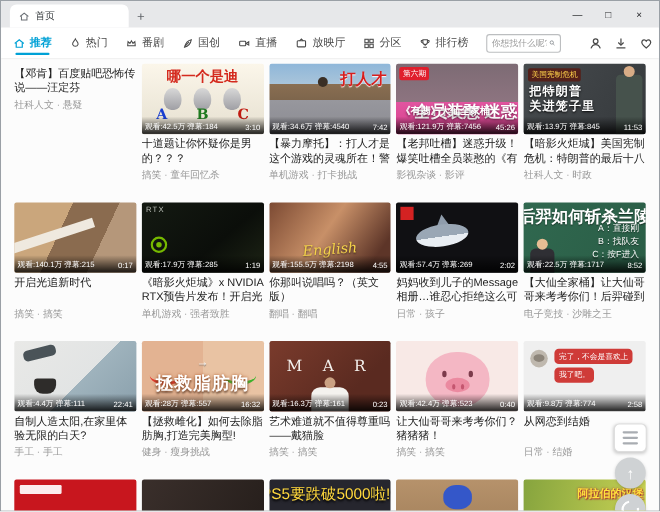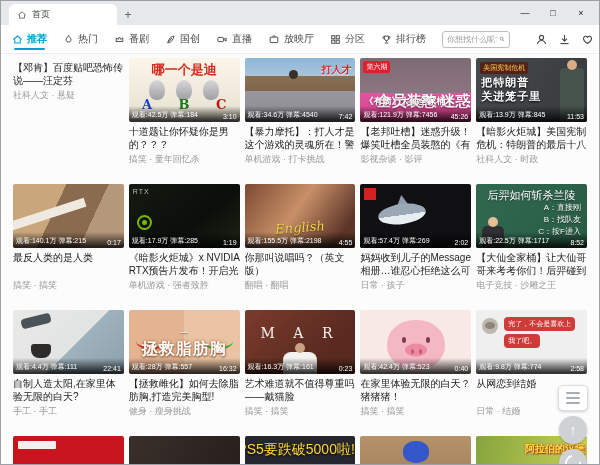--- a/index.html
+++ b/index.html
@@ -44,21 +44,21 @@
   .t1 .tvbox{position:absolute;right:3px;top:3px;width:24px;height:18px;background:#5a4036;border:2px solid #c03028;box-sizing:border-box;}
 
   .t2{background:linear-gradient(180deg,#fbf6ea,#e6e0d0);padding-left:44px;}
   .t2 .l1{top:3px;left:50%;transform:translateX(-50%);color:#d42a1e;font-weight:bold;font-size:13px;font-family:"DejaVu Serif",serif;}
   .t2 .heads{position:absolute;top:22px;left:0;right:0;display:flex;justify-content:center;gap:11px;}
   .t2 .um{width:16px;height:20px;background:linear-gradient(180deg,#d8d8d8,#9f9fa4);border-radius:50% 50% 42% 42%;}
   .t2 .abc{bottom:10px;left:0;right:0;display:flex;justify-content:space-around;font-weight:bold;font-size:13px;font-family:"DejaVu Serif",serif;}
   .t2 .A{color:#1a3fd0;} .t2 .B{color:#1f7a1f;} .t2 .C{color:#c01a10;}
 
   .t3{background:linear-gradient(180deg,#8fb7d9 0%,#a8c4da 28%,#8a6f52 28%,#7d654c 52%,#97979d 52%,#8b8b92 100%);}
-  .t3 .l1{top:5px;right:4px;color:#d81e1e;font-weight:bold;font-size:10px;text-shadow:0 1px 1px #fff;margin-left:24px;}
+  .t3 .l1{top:5px;right:4px;color:#d81e1e;font-weight:bold;font-size:14px;text-shadow:0 1px 1px #fff;margin-left:24px;}
   .t3 .rider{position:absolute;top:12px;left:44px;width:9px;height:9px;border-radius:50%;background:#3a2f25;}
 
   .t4{background:linear-gradient(180deg,#7d6b74 0%,#8d7480 54%,#e255a0 54%,#d6408c 100%);}
   .t4 .badge{top:3px;left:3px;background:#e01f2d;color:#fff;font-size:7px;padding:1px 3px;border-radius:2px;}
   .t4 .l1{top:34px;left:16px;color:#fff;font-weight:bold;font-size:15px;text-shadow:0 1px 2px rgba(0,0,0,.5);}
   .t4 .l2{bottom:14px;left:4px;color:#fff;font-weight:bold;font-size:9px;text-shadow:0 1px 2px rgba(0,0,0,.5);}
 
   .t5{background:linear-gradient(120deg,#474b4e,#35393c);}
   .t5 .badge{top:4px;left:4px;background:#54201a;color:#ffd24a;font-size:7px;padding:1px 3px;border-radius:2px;}
   .t5 .l1{top:17px;left:5px;color:#fff;font-weight:bold;font-size:11px;letter-spacing:1px;text-shadow:0 1px 2px #000;}
@@ -76,21 +76,21 @@
 
   .t8{background:linear-gradient(125deg,#7c4a33,#c89068 45%,#5d3528 85%);}
   .t8 .script{bottom:13px;left:50%;transform:translateX(-50%) rotate(-4deg);color:#f5d34a;font-size:13px;font-style:italic;font-family:"DejaVu Serif",serif;text-shadow:0 1px 2px rgba(0,0,0,.6);}
 
   .t9{background:#101013;}
   .t9 .shark{position:absolute;left:18px;top:20px;width:48px;height:20px;background:linear-gradient(180deg,#9aa7b5 55%,#e8edf2 55%);border-radius:50%;transform:rotate(-8deg);}
   .t9 .fin{position:absolute;left:36px;top:11px;width:0;height:0;border-left:6px solid transparent;border-right:6px solid transparent;border-bottom:11px solid #8f9cab;transform:rotate(-8deg);}
   .t9 .badge{position:absolute;top:4px;left:4px;width:12px;height:12px;background:#d42222;}
 
   .t10{background:linear-gradient(120deg,#30684f,#2a5d46);}
-  .t10 .q{top:4px;left:50%;transform:translateX(-50%);color:#fff;font-weight:normal;font-size:11px;text-shadow:0 1px 1px rgba(0,0,0,.5);}
+  .t10 .q{top:4px;left:50%;transform:translateX(-50%);color:#fff;font-weight:bold;font-size:15px;text-shadow:0 1px 1px rgba(0,0,0,.5);}
   .t10 .opt{right:6px;color:#fff;font-size:8px;text-shadow:0 1px 1px rgba(0,0,0,.5);}
   .t10 .oA{top:18px;} .t10 .oB{top:30px;} .t10 .oC{top:42px;}
   .t10 .person{position:absolute;left:6px;bottom:0;width:22px;height:22px;background:#2f2f34;border-radius:5px 5px 0 0;}
   .t10 .person::before{content:"";position:absolute;top:-9px;left:6px;width:10px;height:10px;border-radius:50%;background:#e7bd94;}
 
   .t11{background:linear-gradient(135deg,#e9e9e7 0%,#e2e4e4 55%,#9fb3bd 55%,#8aa0ac 100%);}
   .t11 .lamp{position:absolute;left:8px;top:6px;width:30px;height:10px;background:#4a5358;border-radius:4px;transform:rotate(-14deg);}
   .t11 .pot{position:absolute;left:18px;bottom:16px;width:20px;height:14px;background:#2e2c2a;border-radius:3px 3px 8px 8px;}
 
   .t12{background:linear-gradient(90deg,#e3b392 0%,#e3b392 50%,#e9c3a3 50%,#e9c3a3 100%);}
@@ -315,21 +315,21 @@
     </div>
 
     <div class="card">
       <div class="thumb t6">
         <div class="strip"></div>
         <div class="statsbar">
           <span>观看:140.1万 弹幕:215</span>
           <span>0:17</span>
         </div>
       </div>
-      <div class="title">最反人类的是人类</div>
+      <div class="title">开启光追新时代</div>
       <div class="cat">搞笑 · 搞笑</div>
     </div>
 
     <div class="card">
       <div class="thumb t7">
         <span class="ov corner">RTX</span>
         <div class="eye"></div>
         <div class="statsbar">
           <span>观看:17.9万 弹幕:285</span>
           <span>1:19</span>
@@ -428,21 +428,21 @@
         <div class="e1"></div>
         <div class="e2"></div>
         <div class="snout"></div>
         <div class="n1"></div>
         <div class="n2"></div>
         <div class="statsbar">
           <span>观看:42.4万 弹幕:523</span>
           <span>0:40</span>
         </div>
       </div>
-      <div class="title">在家里体验无限的白天？猪猪猪！</div>
+      <div class="title">让大仙哥哥来考考你们？猪猪猪！</div>
       <div class="cat">搞笑 · 搞笑</div>
     </div>
 
     <div class="card">
       <div class="thumb t15">
         <div class="avatar"></div>
         <div class="b1">完了，不会是喜欢上</div>
         <div class="b2">我了吧。</div>
         <div class="statsbar">
           <span>观看:9.8万 弹幕:774</span>

